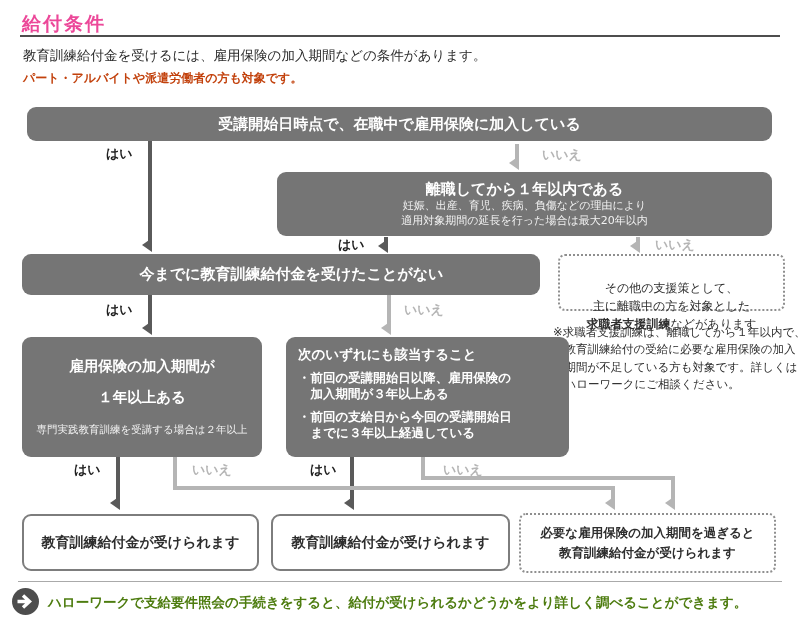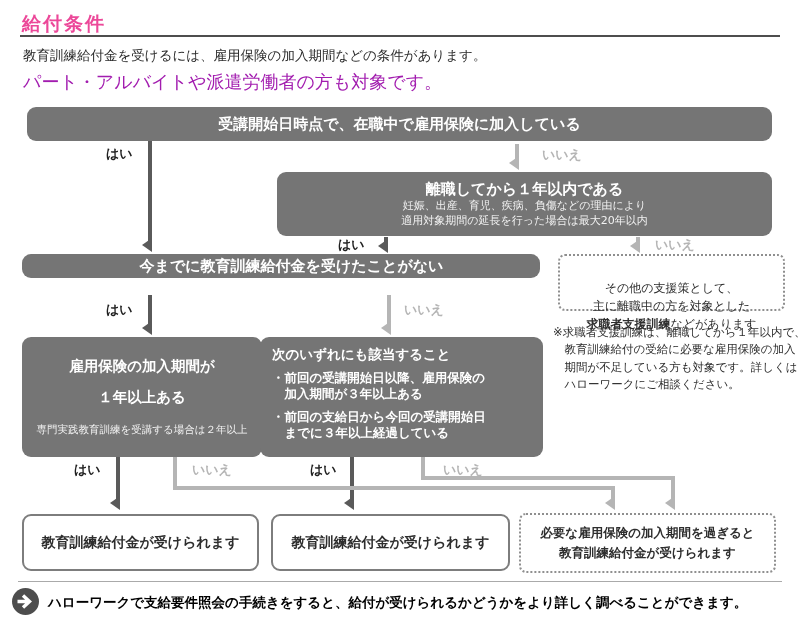--- a/index.html
+++ b/index.html
@@ -3,21 +3,21 @@
 <meta charset="utf-8">
 <style>
   html,body{margin:0;padding:0;background:#fff;}
   body{font-family:"DejaVu Sans","Liberation Sans",sans-serif;color:#2b2b2b;}
   #stage{position:relative;width:800px;height:626px;background:#fff;overflow:hidden;}
   .abs{position:absolute;}
   
   .page-title{font-size:19px;font-weight:bold;letter-spacing:2px;color:#ec4899;}
   .title-rule{height:2px;background:#4d4d4d;}
   .intro{font-size:13.5px;color:#2b2b2b;}
-  .intro-bold{font-size:18px;font-weight:normal;color:#a21caf;}
+  .intro-bold{font-size:12px;font-weight:bold;color:#c2410c;}
   
   .qbox{background:#757575;border-radius:9px;color:#fff;box-sizing:border-box;}
   .qbox .qtitle{font-weight:bold;font-size:15px;text-align:center;}
   .qbox .qsub{font-size:11px;text-align:center;line-height:1.35;color:#f2f2f2;}
   .center-flex{display:flex;flex-direction:column;justify-content:center;align-items:center;}
   
   .q5-inner{padding:9px 10px 0 12px;font-size:12.5px;font-weight:600;line-height:1.32;}
   .q5-title{font-size:13.5px;font-weight:bold;margin-bottom:6px;}
   .q5-cont{padding-left:1em;}
   .q5-gap{margin-top:6px;}
@@ -26,21 +26,21 @@
   .lbl-yes{color:#1f1f1f;}
   .lbl-no{color:#b5b5b5;text-align:center;}
   
   .rbox{background:#fff;border:2px solid #7d7d7d;border-radius:9px;display:flex;align-items:center;justify-content:center;font-size:14px;font-weight:600;color:#2e2e2e;box-sizing:border-box;text-align:center;}
   .dashed{border:2px dotted #8f8f8f;border-radius:7px;background:#fff;box-sizing:border-box;}
   .support-inner{font-size:12px;line-height:1.5;text-align:center;color:#2e2e2e;margin-top:46px;}
   .support-note{font-size:11.5px;line-height:1.5;color:#2e2e2e;padding-left:1em;text-indent:-1em;}
   .r3-inner{font-size:12.5px;font-weight:600;line-height:1.6;text-align:center;color:#2e2e2e;}
   
   .footer-rule{height:1px;background:#aaa;}
-  .footer-text{font-size:13.5px;font-weight:bold;color:#000000;}
+  .footer-text{font-size:13.5px;font-weight:bold;color:#4d7c0f;}
   svg.connectors{position:absolute;left:0;top:0;pointer-events:none;}
 </style>
 </head>
 <body>
 
 <div id="stage">
 
   <svg class="connectors" width="800" height="626" viewBox="0 0 800 626">
     <defs>
       <marker id="ad" markerUnits="userSpaceOnUse" markerWidth="16" markerHeight="12" refX="7" refY="2" orient="auto">
@@ -84,42 +84,42 @@
   <div class="abs lbl lbl-no" style="left:542px;top:146px;">いいえ</div>
 
   <div class="abs qbox center-flex" style="left:277px;top:172px;width:495px;height:64px;">
     <div class="qtitle">離職してから１年以内である</div>
     <div class="qsub">妊娠、出産、育児、疾病、負傷などの理由により</div>
     <div class="qsub">適用対象期間の延長を行った場合は最大20年以内</div>
   </div>
   <div class="abs lbl lbl-yes" style="left:338px;top:236px;">はい</div>
   <div class="abs lbl lbl-no" style="left:655px;top:236px;">いいえ</div>
 
-  <div class="abs qbox center-flex" style="left:22px;top:254px;width:518px;height:24px;padding-left:21px;">
+  <div class="abs qbox center-flex" style="left:22px;top:254px;width:518px;height:41px;padding-left:21px;">
     <div class="qtitle">今までに教育訓練給付金を受けたことがない</div>
   </div>
   <div class="abs lbl lbl-yes" style="left:106px;top:301px;">はい</div>
   <div class="abs lbl lbl-no" style="left:404px;top:301px;">いいえ</div>
 
   <div class="abs dashed center-flex" style="left:558px;top:254px;width:227px;height:57px;">
     <div class="support-inner">
       <div>その他の支援策として、</div>
       <div>主に離職中の方を対象とした</div>
       <div><b>求職者支援訓練</b><span>などがあります</span></div>
     </div>
   </div>
   <div class="abs support-note" style="left:553px;top:324px;width:242px;">※求職者支援訓練は、離職してから１年以内で、教育訓練給付の受給に必要な雇用保険の加入期間が不足している方も対象です。詳しくはハローワークにご相談ください。</div>
 
   <div class="abs qbox center-flex" style="left:22px;top:337px;width:240px;height:120px;gap:12px;">
     <div class="qtitle" style="font-size:14.5px;">雇用保険の加入期間が</div>
     <div class="qtitle" style="font-size:14.5px;">１年以上ある</div>
     <div class="qsub" style="font-size:10.5px;margin-top:3px;">専門実践教育訓練を受講する場合は２年以上</div>
   </div>
 
-  <div class="abs qbox" style="left:260px;top:337px;width:283px;height:120px;">
+  <div class="abs qbox" style="left:286px;top:337px;width:283px;height:120px;">
     <div class="q5-inner">
       <div class="q5-title">次のいずれにも該当すること</div>
       <div>・前回の受講開始日以降、雇用保険の</div>
       <div class="q5-cont">加入期間が３年以上ある</div>
       <div class="q5-gap">・前回の支給日から今回の受講開始日</div>
       <div class="q5-cont">までに３年以上経過している</div>
     </div>
   </div>
 
   <div class="abs lbl lbl-yes" style="left:74px;top:461px;">はい</div>

